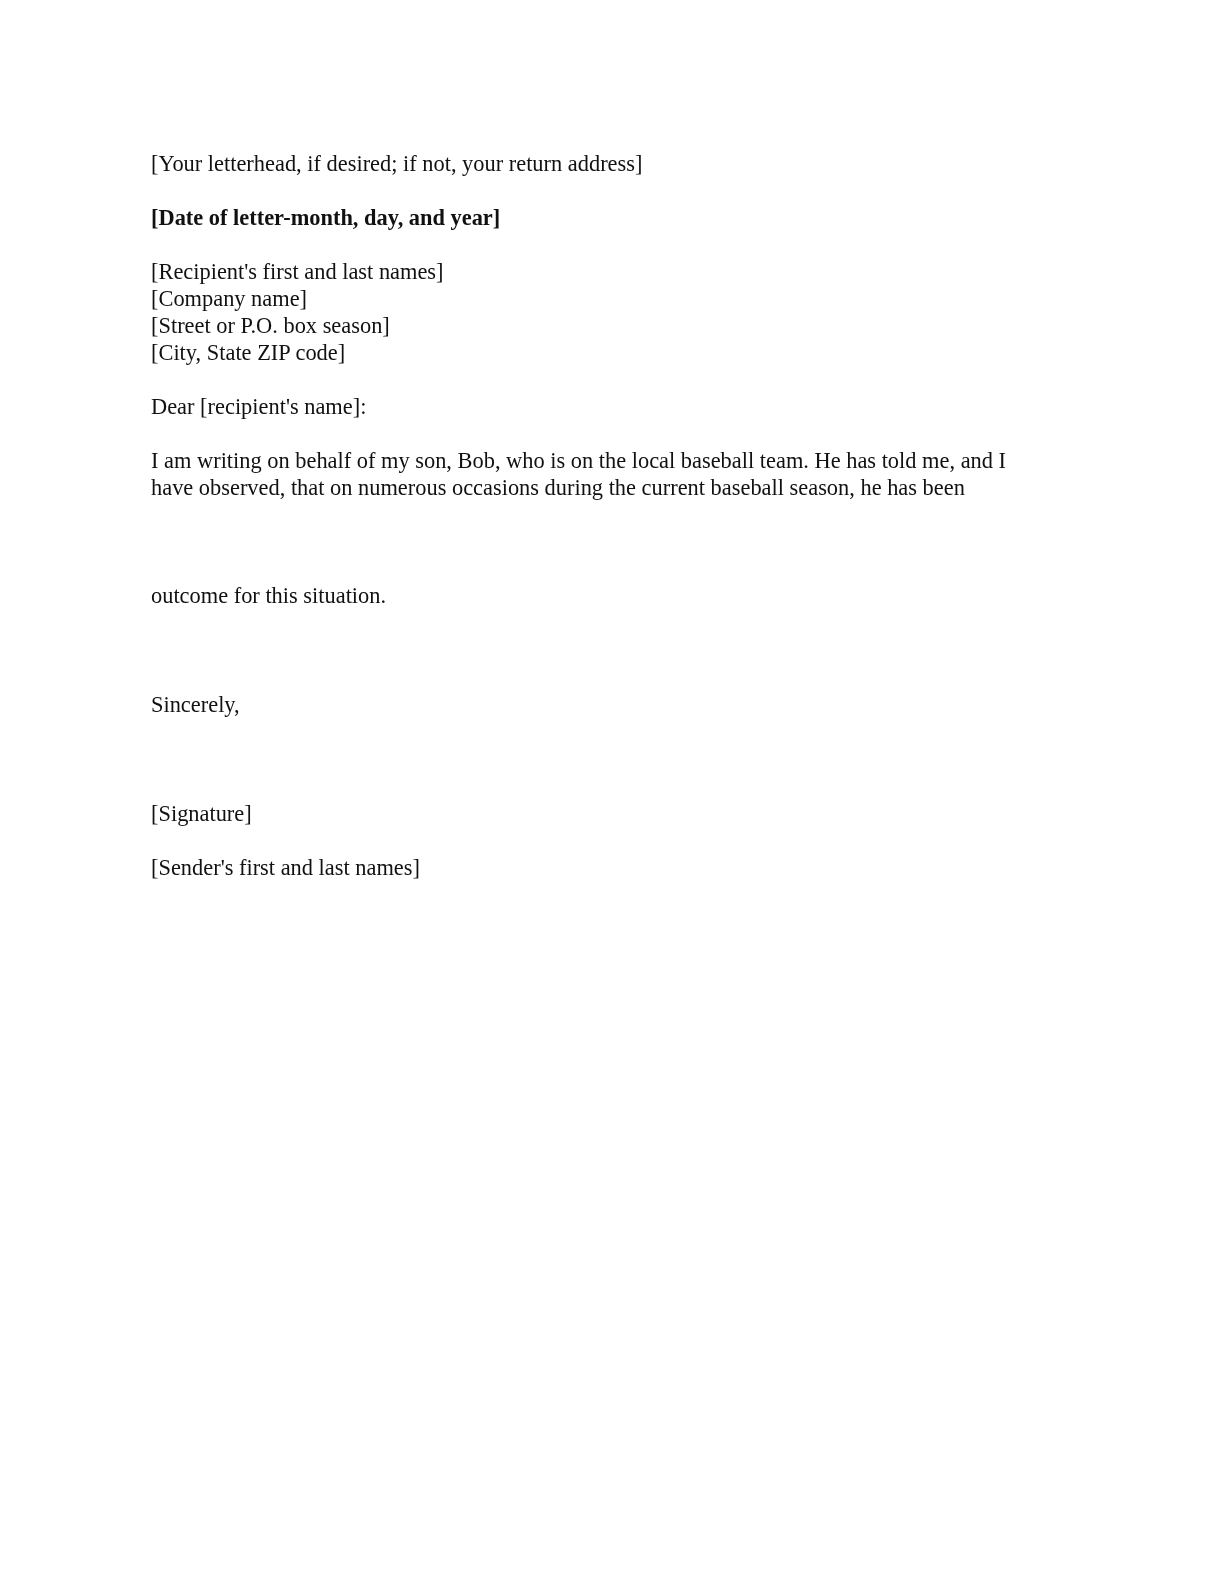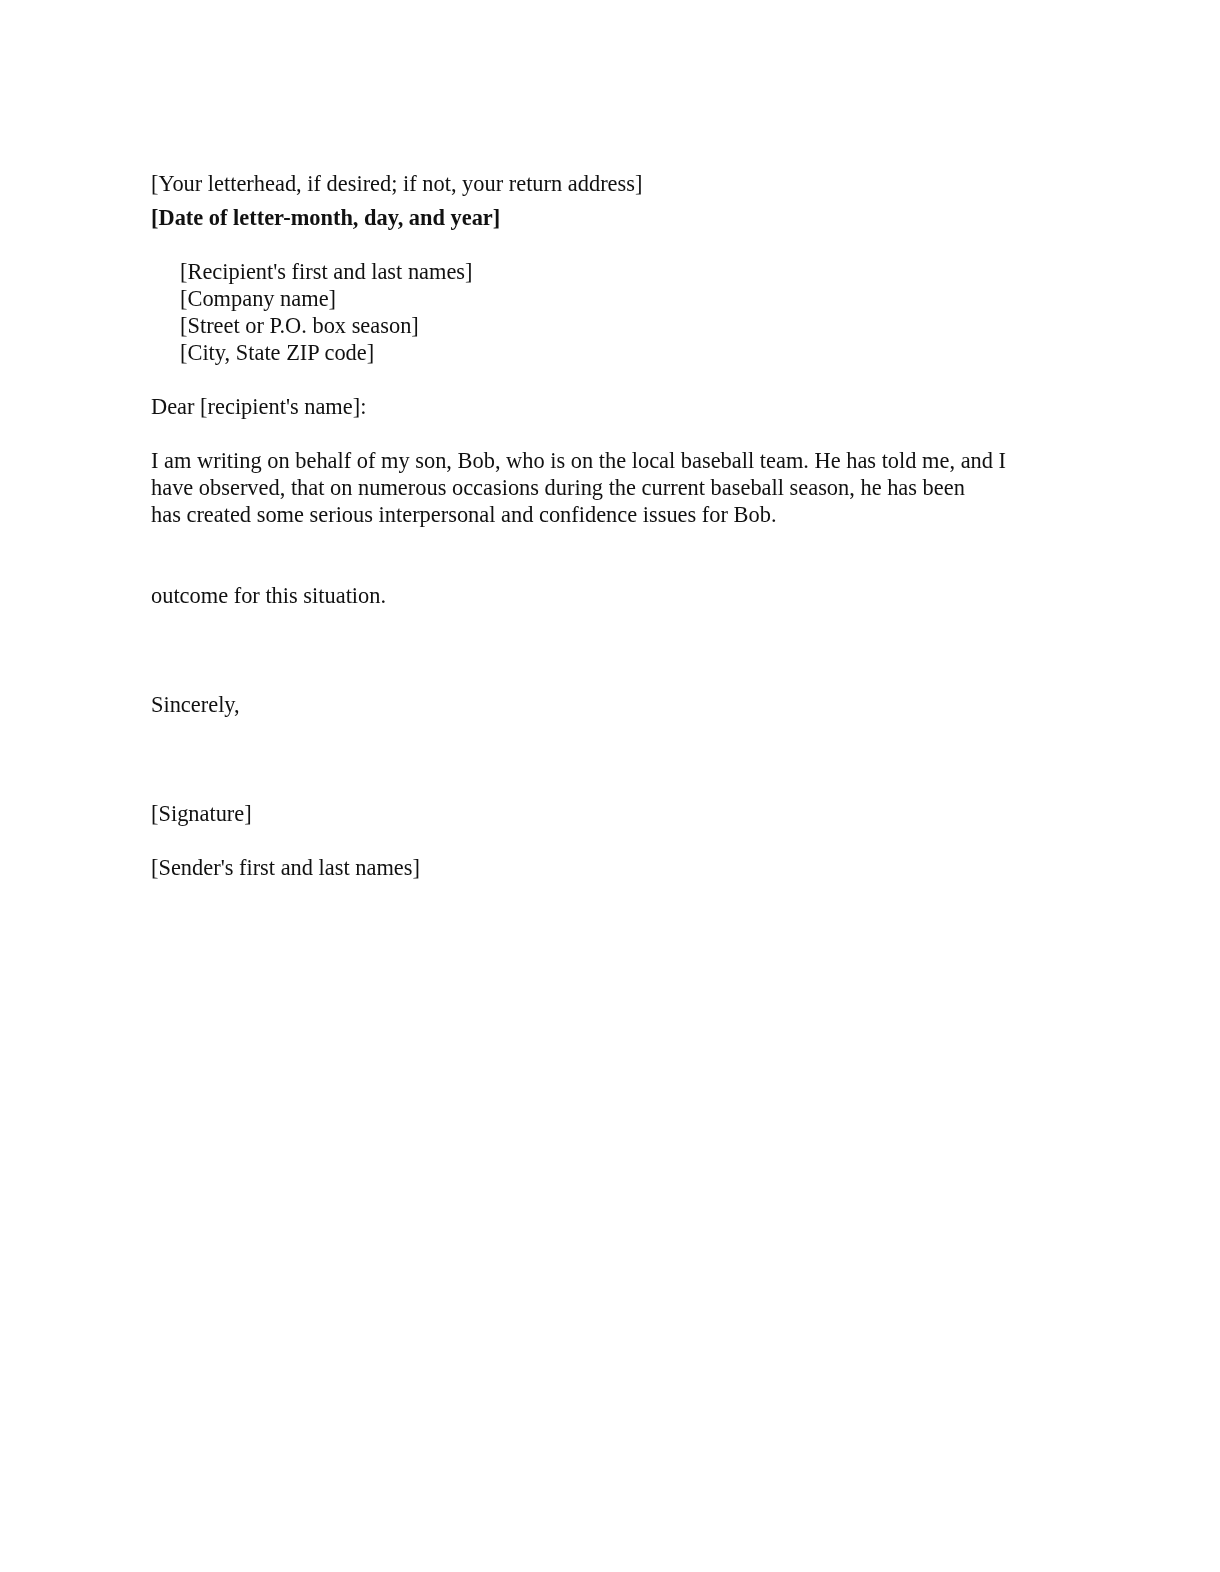--- a/index.html
+++ b/index.html
@@ -27,43 +27,42 @@
       display: block;
       white-space: pre;
     }
     .block { position: absolute; left: 0; }
   </style>
 </head>
 <body>
 
 <div class="page">
 
-  <div class="block" style="top:0px;margin-top:20px;">
+  <div class="block" style="top:0px;">
     <span class="line">[Your letterhead, if desired; if not, your return address]</span>
   </div>
 
   <div class="block" style="top:54px;font-weight:bold;">
     <span class="line">[Date of letter-month, day, and year]</span>
   </div>
 
-  <div class="block" style="top:108px;margin-left:29px;">
+  <div class="block" style="top:108px;">
     <span class="line">[Recipient's first and last names]</span>
     <span class="line">[Company name]</span>
     <span class="line">[Street or P.O. box season]</span>
     <span class="line">[City, State ZIP code]</span>
   </div>
 
   <div class="block" style="top:243px;">
     <span class="line">Dear [recipient's name]:</span>
   </div>
 
   <div class="block" style="top:297px;">
     <span class="line">I am writing on behalf of my son, Bob, who is on the local baseball team. He has told me, and I</span>
     <span class="line">have observed, that on numerous occasions during the current baseball season, he has been</span>
-    <span class="line">has created some serious interpersonal and confidence issues for Bob.</span>
   </div>
 
   <div class="block" style="top:432px;">
     <span class="line">outcome for this situation.</span>
   </div>
 
   <div class="block" style="top:541px;">
     <span class="line">Sincerely,</span>
   </div>
 

